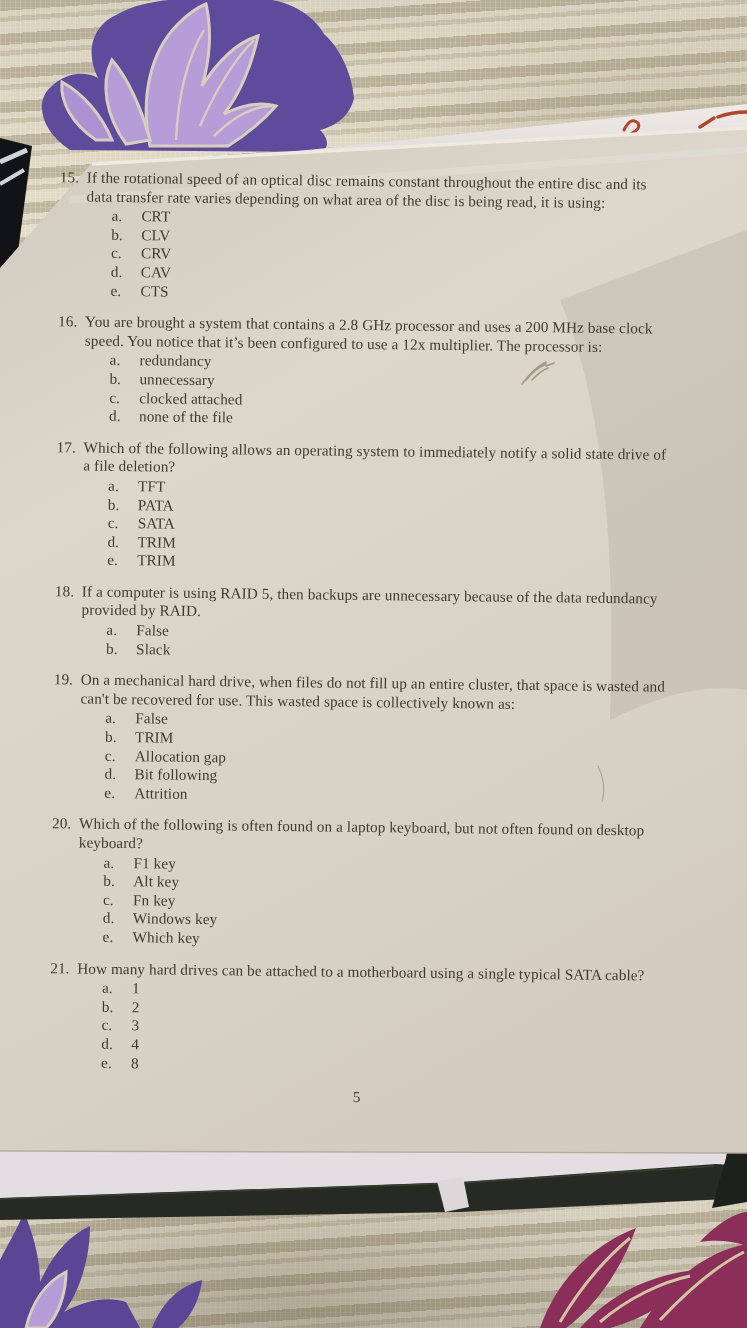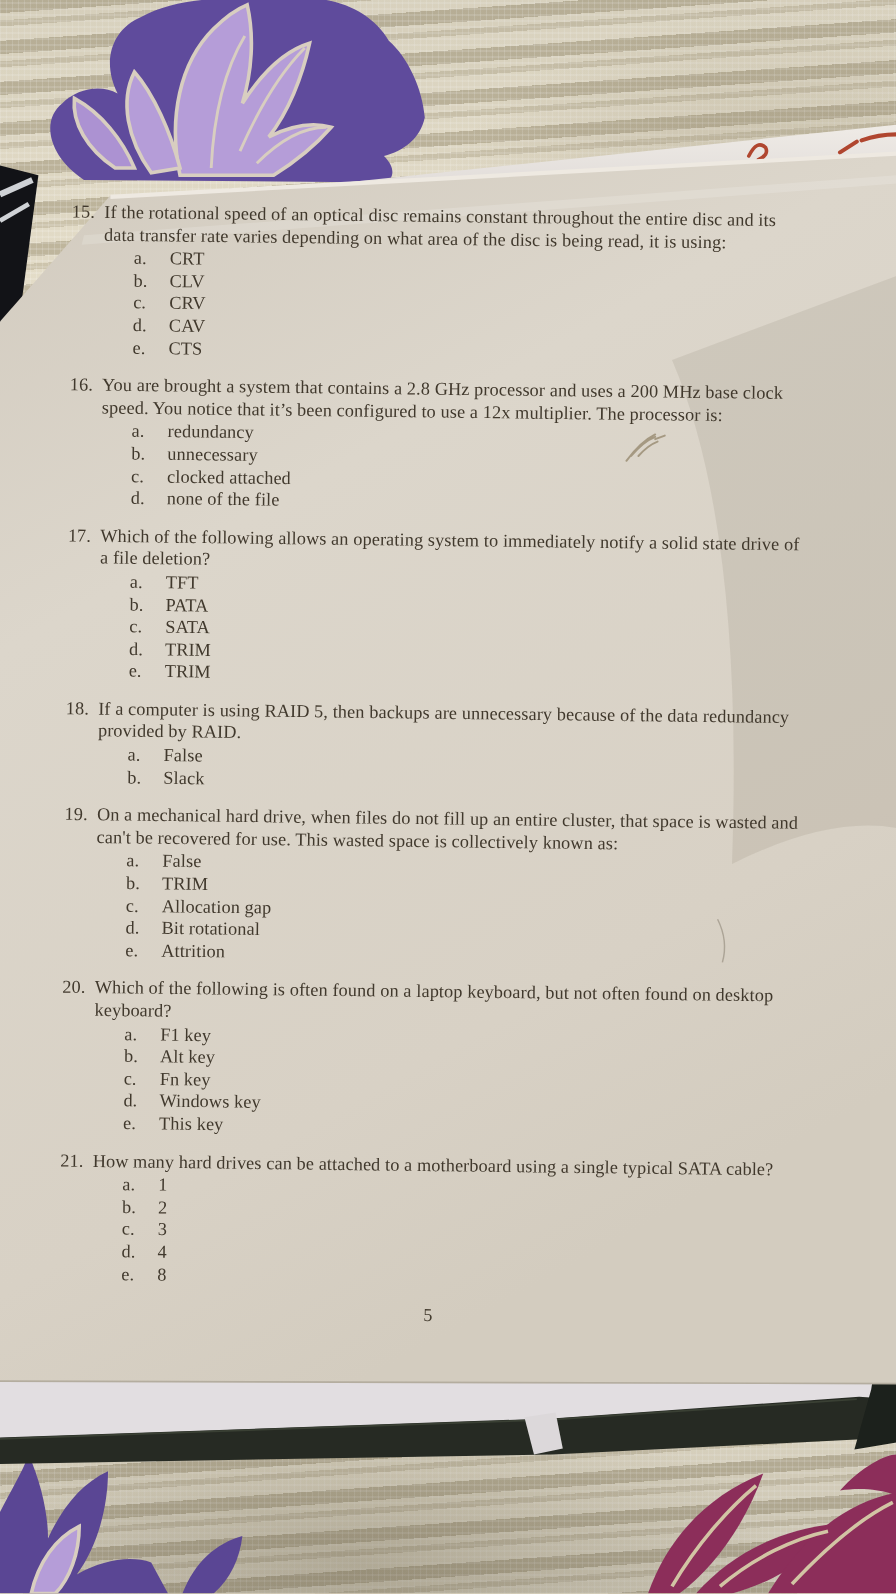--- a/index.html
+++ b/index.html
@@ -244,21 +244,21 @@
         <div class="opt">
             <span class="letter">b.</span>
             <span>TRIM</span>
           </div>
         <div class="opt">
             <span class="letter">c.</span>
             <span>Allocation gap</span>
           </div>
         <div class="opt">
             <span class="letter">d.</span>
-            <span>Bit rotational</span>
+            <span>Bit following</span>
           </div>
         <div class="opt">
             <span class="letter">e.</span>
             <span>Attrition</span>
           </div>
       </div>
     </div>
   </div>
 
   <div class="q">
@@ -277,21 +277,21 @@
         <div class="opt">
             <span class="letter">c.</span>
             <span>Fn key</span>
           </div>
         <div class="opt">
             <span class="letter">d.</span>
             <span>Windows key</span>
           </div>
         <div class="opt">
             <span class="letter">e.</span>
-            <span>This key</span>
+            <span>Which key</span>
           </div>
       </div>
     </div>
   </div>
 
   <div class="q">
     <span class="qnum">21.</span>
     <div class="qbody">
       <div>How many hard drives can be attached to a motherboard using a single typical SATA cable?</div>
       <div class="opts">

